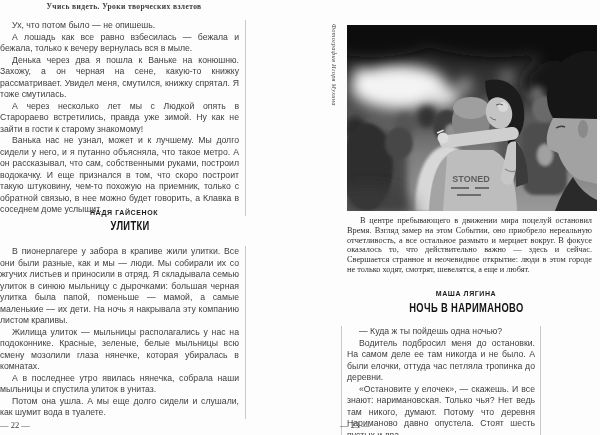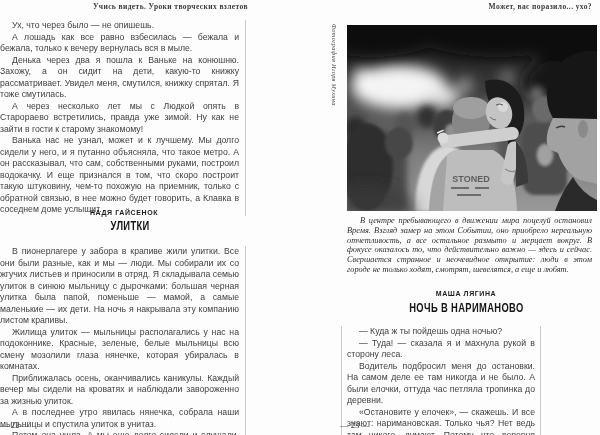--- a/index.html
+++ b/index.html
@@ -7,21 +7,21 @@
   .spread {
     position:relative; width:600px; height:435px;
     background:#fdfdfd; overflow:hidden;
     font-family:"Liberation Sans", sans-serif;
   }
   .page { position:absolute; top:0; height:435px; }
   .page-left  { left:0;   width:300px; }
   .page-right { left:300px; width:300px; }
 
   .runhead {
-    position:absolute; top:2px; text-align:right;
+    position:absolute; top:2px; text-align:center;
     font-family:"Liberation Serif", serif; font-weight:bold;
     font-size:7.5px; letter-spacing:.4px; color:#3a3a3a; white-space:nowrap;
   }
   .runhead-left  { left:0;  width:248px; }
   .runhead-right { left:40px; width:252px; }
 
   .body-text { font-size:8.7px; line-height:11.5px; color:#3e3e3e; text-align:justify; }
   .body-text p { margin:0; text-indent:12px; }
 
   .story { position:absolute; }
@@ -56,62 +56,60 @@
     position:absolute; left:31px; top:24px; height:130px;
     writing-mode:vertical-rl;
     font-family:"Liberation Serif", serif; font-style:italic;
     font-size:6.3px; letter-spacing:.3px; color:#4c4c4c; white-space:nowrap;
   }
   .photo { position:absolute; left:47px; top:25px; width:250px; height:186px; }
   .photo svg { display:block; }
 
   .caption {
     position:absolute; left:47px; top:216px; width:245px;
-    font-family:"Liberation Serif", serif; font-style:italic;
+    font-family:"Liberation Serif", serif; 
     font-size:8.3px; line-height:9.8px; color:#2d2d2d; text-align:justify;
   }
   .caption p { margin:0; text-indent:13px; }
 </style>
 </head>
 <body>
 
 <div class="spread">
 
   <div class="page page-left">
 
     <div class="runhead runhead-left">Учись видеть. Уроки творческих взлетов</div>
 
     <div class="story story-l1 body-text">
-        <p>Ух, что через было — не опишешь.</p>
+        <p>Ух, что потом было — не опишешь.</p>
         <p>А лошадь как все равно взбесилась — бежала и бежала, только к вечеру вернулась вся в мыле.</p>
-        <p>Денька через два я пошла к Ваньке на конюшню. Захожу, а он сидит на дети, какую-то книжку рассматривает. Увидел меня, смутился, книжку спрятал. Я тоже смутилась.</p>
+        <p>Денька через два я пошла к Ваньке на конюшню. Захожу, а он черная на сене, какую-то книжку рассматривает. Увидел меня, смутился, книжку спрятал. Я тоже смутилась.</p>
         <p>А через несколько лет мы с Людкой опять в Старораево встретились, правда уже зимой. Ну как не зайти в гости к старому знакомому!</p>
         <p>Ванька нас не узнал, может и к лучшему. Мы долго сидели у него, и я путанно объясняла, что такое метро. А он рассказывал, что сам, собственными руками, построил водокачку. И еще признался в том, что скоро построит такую штуковину, чем-то похожую на приемник, только с обратной связью, в нее можно будет говорить, а Клавка в соседнем доме услышит.</p>
       </div>
 
     <div class="author author-left">НАДЯ ГАЙСЕНОК</div>
 
     <div class="title title-left">
       <span>УЛИТКИ</span>
     </div>
 
     <div class="story story-l2 body-text">
         <p>В пионерлагере у забора в крапиве жили улитки. Все они были разные, как и мы — люди. Мы собирали их со жгучих листьев и приносили в отряд. Я складывала семью улиток в синюю мыльницу с дырочками: большая черная улитка была папой, поменьше — мамой, а самые маленькие — их дети. На ночь я накрывала эту компанию листом крапивы.</p>
         <p>Жилища улиток — мыльницы располагались у нас на подоконнике. Красные, зеленые, белые мыльницы всю смену мозолили глаза нянечке, которая убиралась в комнатах.</p>
-        <p>Приближалась осень, оканчивались каникулы. Каждый вечер мы сидели на кроватях и наблюдали завороженно за жизнью улиток.</p>
         <p>А в последнее утро явилась нянечка, собрала наши мыльницы и спустила улиток в унитаз.</p>
         <p>Потом она ушла. А мы еще долго сидели и слушали, как шумит вода в туалете.</p>
       </div>
 
     <div class="pagenum pagenum-left">— 22 —</div>
   </div>
 
   <div class="page page-right">
 
-    <div class="runhead runhead-right">Может, вас поразило... ухо?</div>
 
     <div class="photo-credit">Фотография Игоря Мухина</div>
 
     <div class="photo">
       <svg viewBox="0 0 250 186" width="250" height="186" xmlns="http://www.w3.org/2000/svg">
         <defs>
           <linearGradient id="bgg" x1="0" y1="0" x2="0" y2="1">
             <stop offset="0" stop-color="#101010"></stop>
             <stop offset="0.35" stop-color="#3c3c3c"></stop>
             <stop offset="0.7" stop-color="#7f7f7f"></stop>
@@ -220,20 +218,19 @@
     </div>
 
     <div class="author author-right">МАША ЛЯГИНА</div>
 
     <div class="title title-right">
       <span>НОЧЬ В НАРИМАНОВО</span>
     </div>
 
     <div class="story story-r body-text">
         <p>— Куда ж ты пойдешь одна ночью?</p>
-        <p>— Туда! — сказала я и махнула рукой в сторону леса.</p>
         <p>Водитель подбросил меня до остановки. На самом деле ее там никогда и не было. А были елочки, оттуда час петляла тропинка до деревни.</p>
         <p>«Остановите у елочек», — скажешь. И все знают: наримановская. Только чья? Нет ведь там никого, думают. Потому что деревня Нариманово давно опустела. Стоят шесть пустых и два</p>
       </div>
 
     <div class="pagenum pagenum-right">— 23 —</div>
   </div>
 </div>
 
 </body></html>

